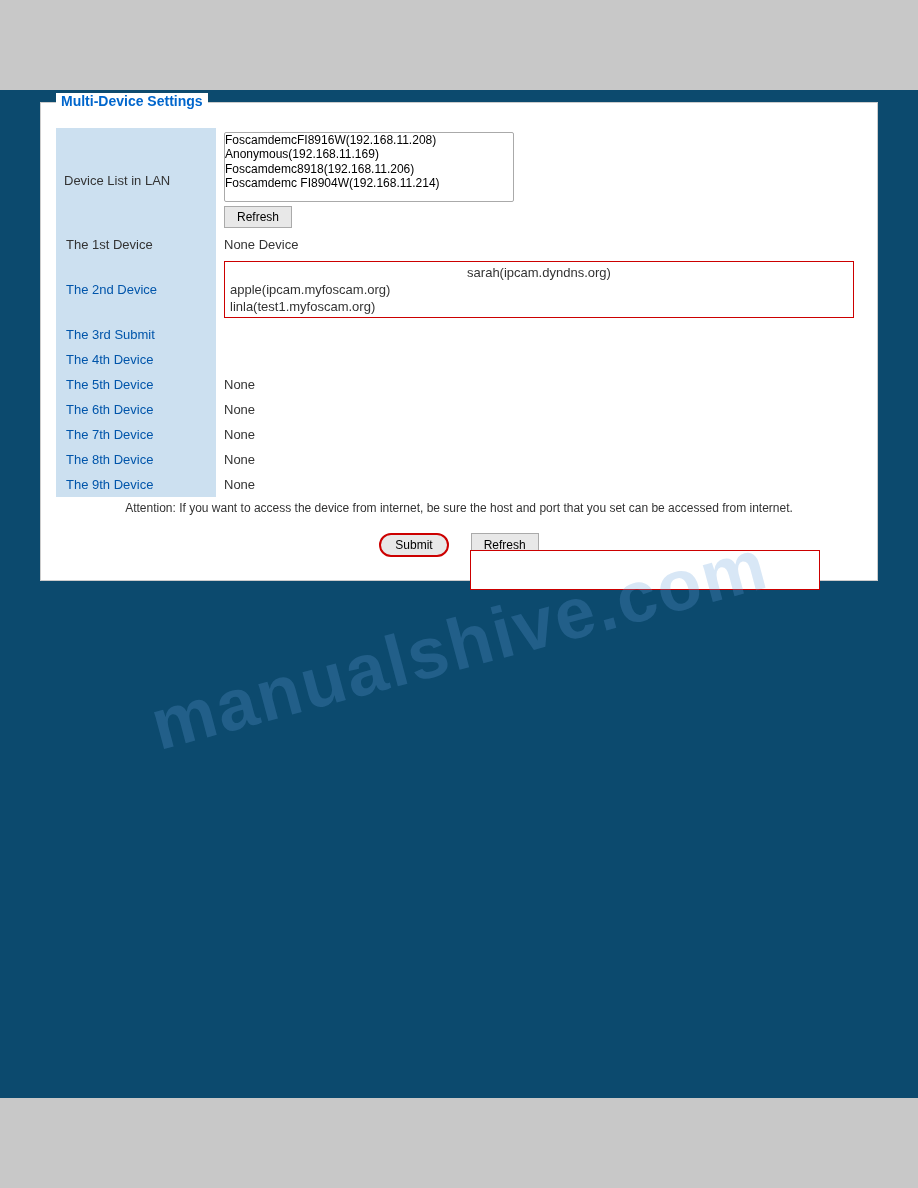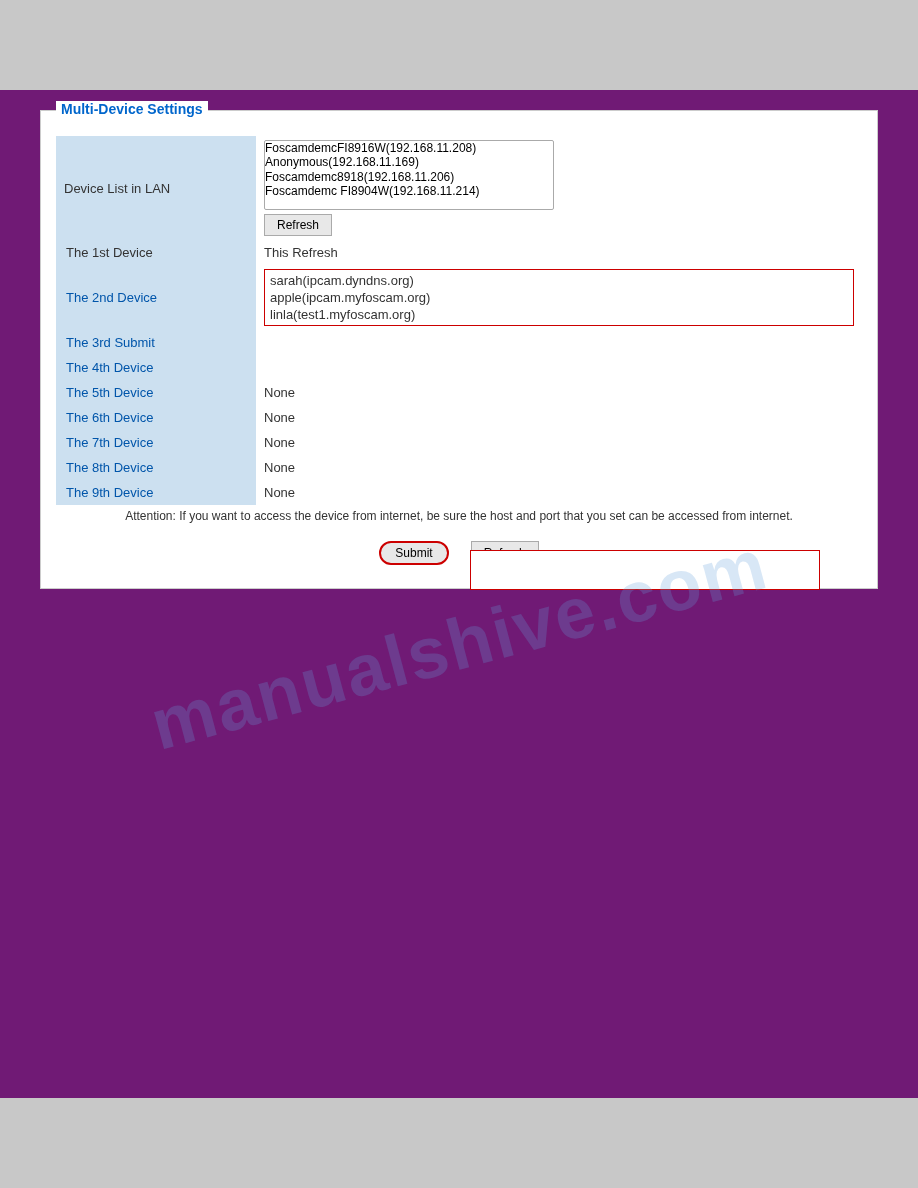--- a/index.html
+++ b/index.html
@@ -17,23 +17,23 @@
       background: #c8c8c8;
     }
     .bottom-bar {
       width: 100%;
       height: 90px;
       background: #c8c8c8;
       position: absolute;
       bottom: 0;
     }
     .main-content {
-      background: #701a75;
+      background: #0c4a6e;
       min-height: 1008px;
-      padding: 20px 40px;
+      padding: 12px 40px;
       position: relative;
     }
     .settings-panel {
       background: white;
       border: 1px solid #ccc;
       padding: 15px;
       position: relative;
     }
     .panel-title {
       position: absolute;
@@ -50,21 +50,21 @@
       border-collapse: collapse;
       margin-top: 10px;
     }
     .settings-table tr td {
       padding: 4px 8px;
       vertical-align: middle;
     }
     .label-cell {
       background: #cce0f0;
       color: #0055aa;
-      width: 200px;
+      width: 160px;
       padding: 6px 10px;
     }
     .label-cell-header {
       background: #cce0f0;
       color: #333;
       font-weight: normal;
     }
     .value-cell {
       background: white;
       padding: 4px 8px;
@@ -167,27 +167,27 @@
                 <option>Foscamdemc8918(192.168.11.206)</option>
                 <option>Foscamdemc FI8904W(192.168.11.214)</option>
               </select>
               <button class="refresh-btn">Refresh</button>
             </div>
           </td>
         </tr>
 
         <tr class="row-alt-2">
           <td class="label-cell-header" style="background:#cce0f0; color:#333; padding:5px 10px;">The 1st Device</td>
-          <td class="value-cell">This Refresh</td>
+          <td class="value-cell">None Device</td>
         </tr>
         <tr class="row-alt-1">
           <td class="label-cell" style="background:#cce0f0; padding:5px 10px;">The 2nd Device</td>
           <td class="value-cell">
             <div class="devices-block">
-              <div style="padding:1px 3px;">sarah(ipcam.dyndns.org)</div>
+              <div style="padding:1px 3px;text-align:center;">sarah(ipcam.dyndns.org)</div>
               <div style="padding:1px 3px;">apple(ipcam.myfoscam.org)</div>
               <div style="padding:1px 3px;">linla(test1.myfoscam.org)</div>
             </div>
           </td>
         </tr>
         <tr class="row-alt-2">
           <td class="label-cell" style="background:#cce0f0; padding:5px 10px;">The 3rd Submit</td>
           <td class="value-cell"></td>
         </tr>
         <tr class="row-alt-1">

